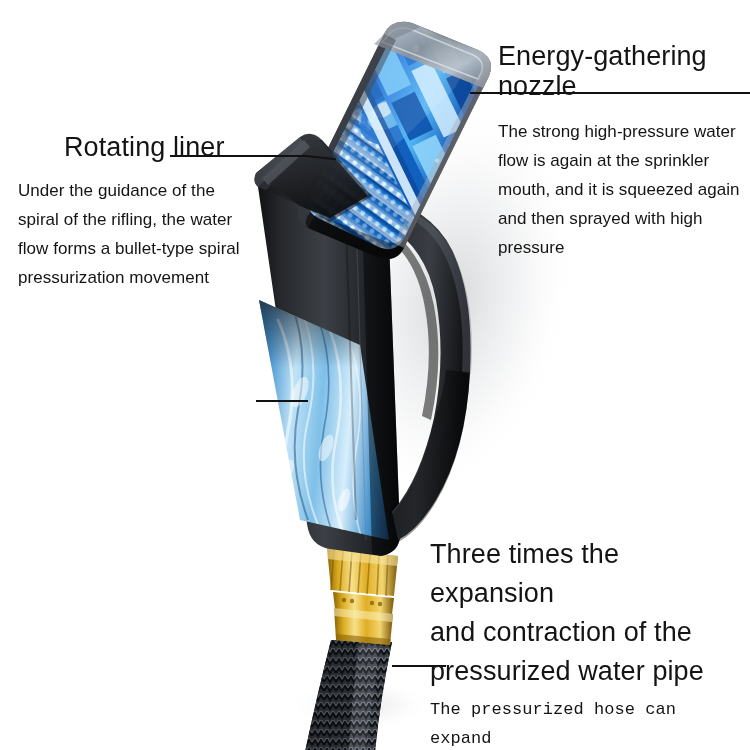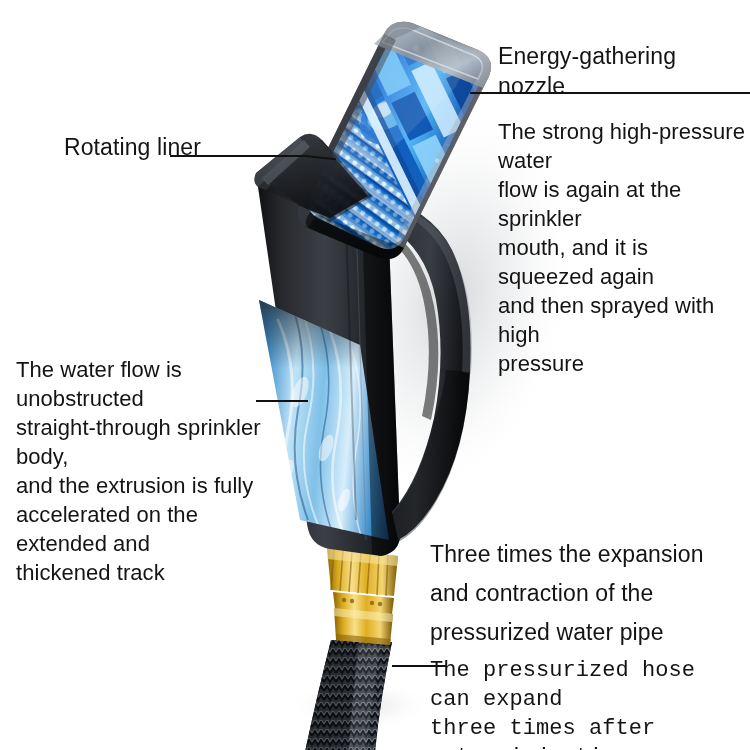--- a/index.html
+++ b/index.html
@@ -9,29 +9,29 @@
     font-family:"Liberation Sans", sans-serif;
     color:#111;
     overflow:hidden;
     position:relative;
   }
   #stage{position:absolute;inset:0;width:750px;height:750px;overflow:hidden;background:#fff;}
 
   
   .callout{position:absolute;}
   .c-title{
-    font-size:23px;
+    font-size:27px;
     line-height:30px;
     color:#141414;
     font-weight:400;
     letter-spacing:.1px;
     white-space:pre-line;
   }
   .c-body{
-    font-size:22px;
+    font-size:17px;
     line-height:29px;
     color:#141414;
     font-weight:400;
     letter-spacing:.05px;
     white-space:pre-line;
   }
   .rule{position:absolute;background:#111;height:2px;}
 
   
   .leader{position:absolute;background:#111;height:2px;transform-origin:0 50%;}
@@ -331,43 +331,42 @@
       </g>
 
       <path d="M300 205 L258 187 L307 140 L322 140 L372 196 L330 222 Z" fill="#1a1c1f" opacity="0.55"></path>
       <path d="M262 178 L304 140 Q312 132 320 141 L368 196 L330 218 L300 206 Z" fill="url(#gBarrelTop)" opacity="0.9"></path>
       <path d="M262 178 L304 140 L310 147 L268 185 Z" fill="#6b717a" opacity="0.5"></path>
     </svg>
   </div>
 
   <div class="callout" style="left:18px;top:132px;width:250px;">
     <div class="c-title" style="padding-left:46px;">Rotating liner</div>
+    <div class="c-body" style="margin-top:14px;">Under the guidance of the
+spiral of the rifling, the water
+flow forms a bullet-type spiral
+pressurization movement</div>
   </div>
 
   <div class="rule" style="left:170px;top:155px;width:136px;"></div>
 
   <div class="leader" style="left:306px;top:155px;width:30px;transform:rotate(6deg);"></div>
 
   <div class="callout" style="left:498px;top:41px;width:250px;">
     <div class="c-title">Energy-gathering nozzle</div>
     <div class="c-body" style="margin-top:16px;">The strong high-pressure water
 flow is again at the sprinkler
 mouth, and it is squeezed again
 and then sprayed with high
 pressure</div>
   </div>
 
   <div class="rule" style="left:470px;top:92px;width:280px;"></div>
 
   <div class="callout" style="left:8px;top:345px;width:270px;">
-    <div class="c-body" style="margin-top:10px;padding-left:8px;">The water flow is unobstructed
-straight-through sprinkler body,
-and the extrusion is fully
-accelerated on the extended and
-thickened track</div>
   </div>
 
   <div class="leader" style="left:256px;top:400px;width:52px;"></div>
 
   <div class="callout" style="left:430px;top:535px;width:300px;">
     <div class="c-title" style="line-height:39px;">Three times the expansion
 and contraction of the
 pressurized water pipe</div>
     <div class="c-body" style="margin-top:4px;font-family:Liberation Mono, monospace;">The pressurized hose can expand
 three times after water injection,

